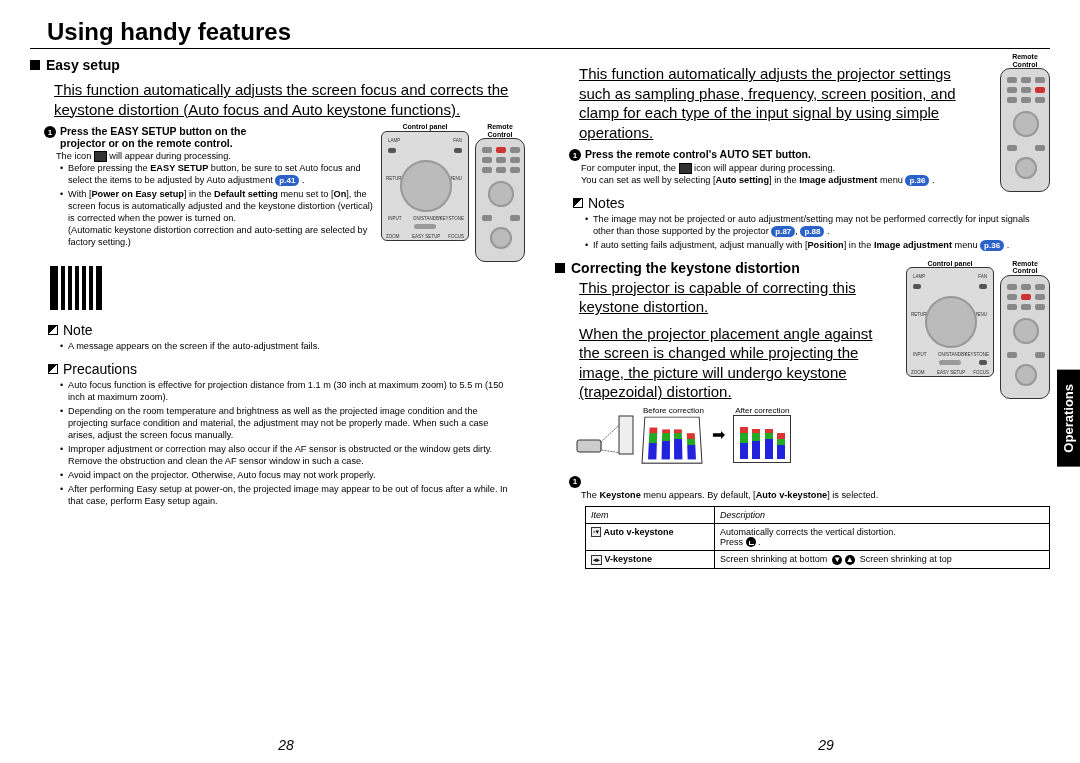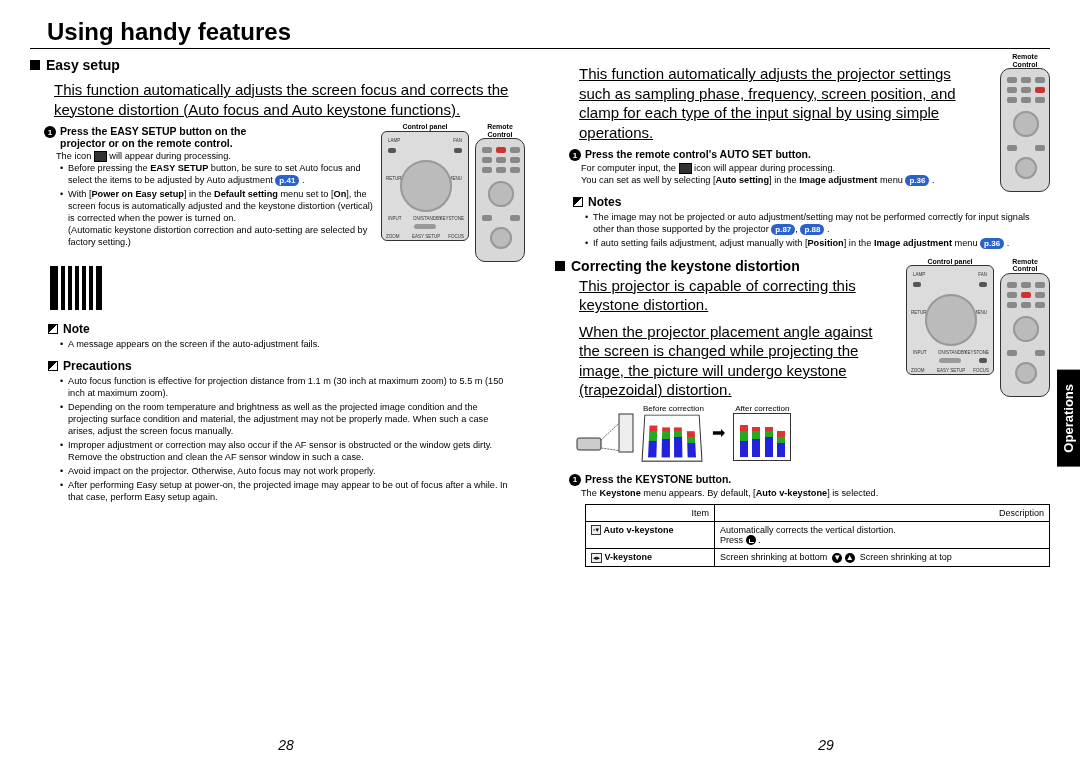--- a/index.html
+++ b/index.html
@@ -112,22 +112,22 @@
     background: #2a62c9;
     color: #fff;
     font-size: 8px;
     font-weight: bold;
     padding: 0 4px;
     border-radius: 6px;
     line-height: 11px;
     vertical-align: middle;
   }
   .note-head {
-    font-size: 12px;
-    font-weight: bold;
+    font-size: 14px;
+    font-weight: normal;
     margin: 8px 0 3px 18px;
     display: flex;
     align-items: center;
   }
   .note-head::before {
     content: "";
     display: inline-block;
     width: 8px;
     height: 8px;
     border: 1px solid #000;
@@ -214,21 +214,21 @@
   .chart.skew{transform:perspective(100px) rotateX(12deg);}
   .bar{width:8px;display:flex;flex-direction:column;justify-content:flex-end;}
   .bar span{display:block;width:100%;}
   .r{background:#d33;}.g{background:#2a2;}.b{background:#22d;}
   .chart-label{font-size:8px;text-align:center;}
   .arrow{font-size:16px;}
   .table{
     border-collapse:collapse;font-size:9px;margin:4px 0 0 30px;width:calc(100% - 30px);
   }
   .table th,.table td{border:1px solid #000;padding:3px 5px;text-align:left;vertical-align:top;}
-  .table th{font-weight:normal;text-align:right;}
+  .table th{font-weight:normal;text-align:left;font-style:italic;}
   .icon-box{display:inline-block;border:1px solid #333;font-size:7px;padding:0 1px;vertical-align:middle;background:#eee;}
   .enter-icon{display:inline-block;width:10px;height:10px;border-radius:50%;background:#000;position:relative;vertical-align:middle;}
   .enter-icon::after{content:"";position:absolute;left:3px;top:4px;width:4px;height:3px;border-left:1px solid #fff;border-bottom:1px solid #fff;}
   .arrow-down,.arrow-up{display:inline-block;width:10px;height:10px;border-radius:50%;background:#000;color:#fff;font-size:8px;line-height:10px;text-align:center;vertical-align:middle;}
   .side-tab{
     position:absolute;
     right:0;top:370px;
     background:#000;color:#fff;
     font-size:13px;font-weight:bold;
     writing-mode:vertical-rl;
@@ -470,21 +470,20 @@
                 <span class="g" style="height:6px;"></span>
                 <span class="b" style="height:14px;"></span>
               </div>
           </div>
         </div>
       </div>
 
       <div style="clear:both;"></div>
       <div class="step">
           <span class="circle">1</span>
-          <span class="step-text">Press the KEYSTONE button.</span>
         </div>
       <div class="sub-body"><span>The </span><b>Keystone</b><span> menu appears. By default, [</span><b>Auto v-keystone</b><span>] is selected.</span></div>
 
       <table class="table">
         <tbody>
             <tr>
               <th>Item</th>
               <th>Description</th>
             </tr>
         <tr>

